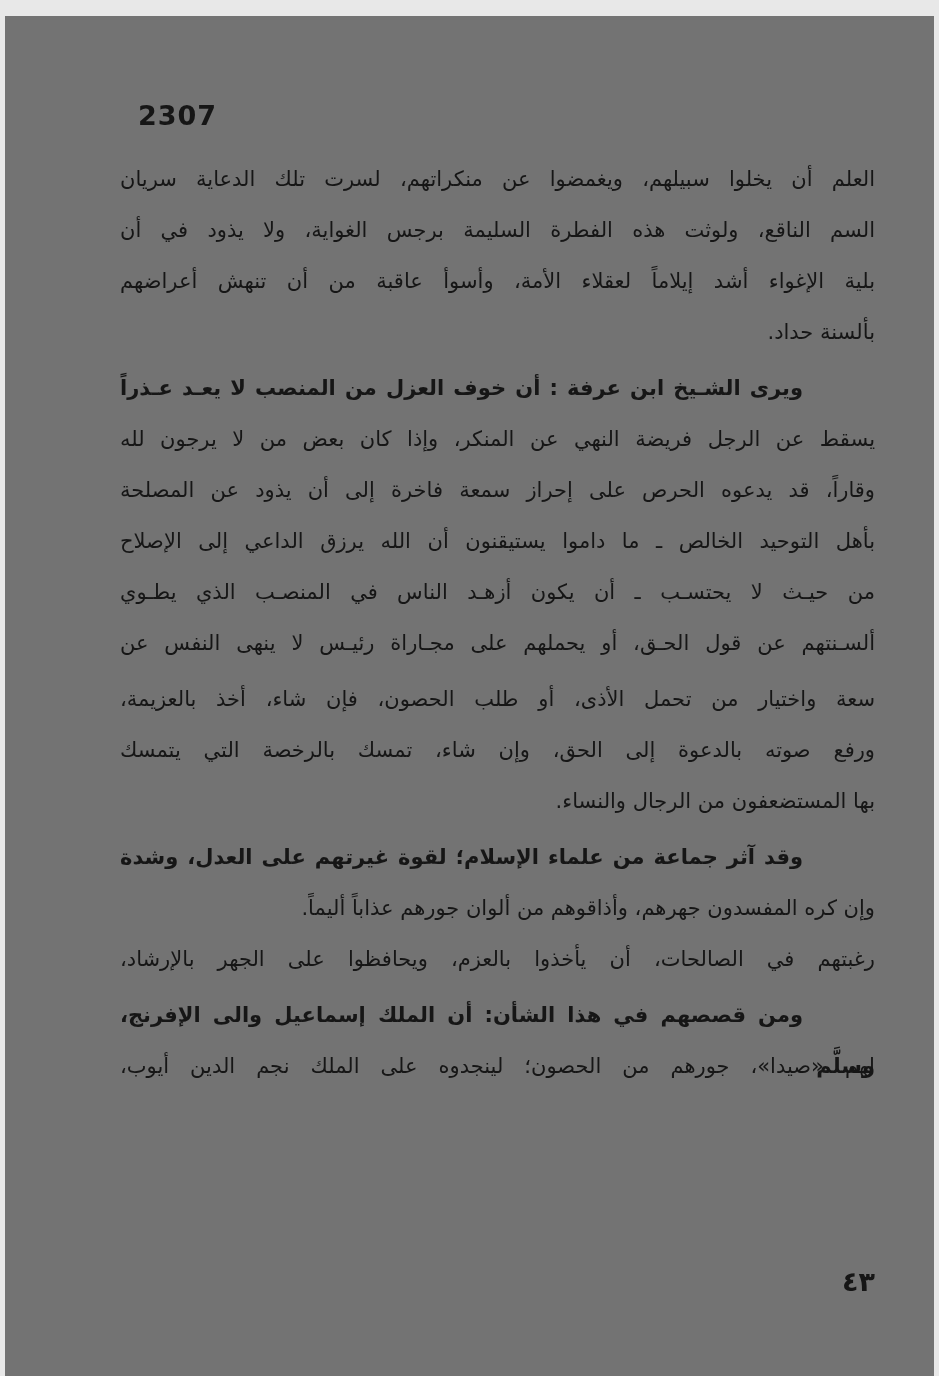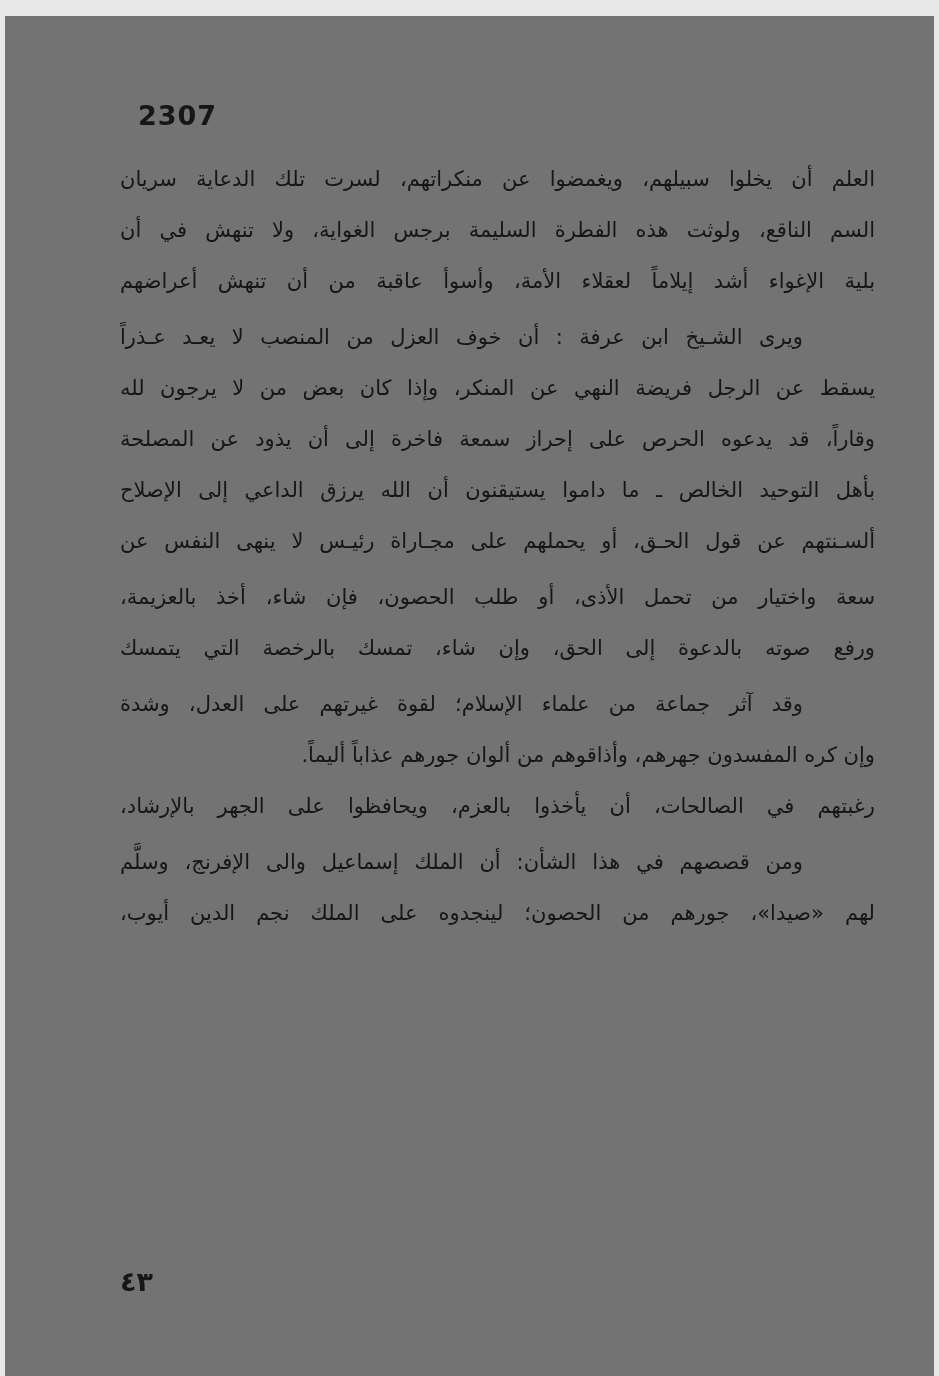--- a/index.html
+++ b/index.html
@@ -44,61 +44,65 @@
   .line {
     display: block;
     height: 51px;
     text-align: justify;
     text-align-last: justify;
     white-space: normal;
     overflow: visible;
   }
   .line.first {
     text-indent: 72px;
+    font-weight: bold;
   }
   .line.last {
     text-align-last: right;
   }
   .footer-num {
     position: absolute;
     left: 115px;
     top: 1250px;
     width: 755px;
-    text-align: left;
+    text-align: right;
     font-size: 27px;
     font-weight: bold;
     color: #161616;
   }
 </style>
 </head>
 <body>
 
 <div class="page">
 
   <div class="header-num">2307</div>
 
   <div class="text-block" dir="rtl">
 
     <p class="para">
       <span class="line">العلم أن يخلوا سبيلهم، ويغمضوا عن منكراتهم، لسرت تلك الدعاية سريان</span>
-      <span class="line">السم الناقع، ولوثت هذه الفطرة السليمة برجس الغواية، ولا تنهش في أن</span>
+      <span class="line">السم الناقع، ولوثت هذه الفطرة السليمة برجس الغواية، ولا يذود في أن</span>
       <span class="line">بلية الإغواء أشد إيلاماً لعقلاء الأمة، وأسوأ عاقبة من أن تنهش أعراضهم</span>
+      <span class="line last">بألسنة حداد.</span>
     </p>
 
     <p class="para">
       <span class="line first">ويرى الشـيخ ابن عرفة : أن خوف العزل من المنصب لا يعـد عـذراً</span>
       <span class="line">يسقط عن الرجل فريضة النهي عن المنكر، وإذا كان بعض من لا يرجون لله</span>
       <span class="line">وقاراً، قد يدعوه الحرص على إحراز سمعة فاخرة إلى أن يذود عن المصلحة</span>
       <span class="line">بأهل التوحيد الخالص ـ ما داموا يستيقنون أن الله يرزق الداعي إلى الإصلاح</span>
+      <span class="line">من حيـث لا يحتسـب ـ أن يكون أزهـد الناس في المنصـب الذي يطـوي</span>
       <span class="line">ألسـنتهم عن قول الحـق، أو يحملهم على مجـاراة رئيـس لا ينهى النفس عن</span>
     </p>
 
     <p class="para">
       <span class="line">سعة واختيار من تحمل الأذى، أو طلب الحصون، فإن شاء، أخذ بالعزيمة،</span>
       <span class="line">ورفع صوته بالدعوة إلى الحق، وإن شاء، تمسك بالرخصة التي يتمسك</span>
+      <span class="line last">بها المستضعفون من الرجال والنساء.</span>
     </p>
 
     <p class="para">
       <span class="line first">وقد آثر جماعة من علماء الإسلام؛ لقوة غيرتهم على العدل، وشدة</span>
       <span class="line last">وإن كره المفسدون جهرهم، وأذاقوهم من ألوان جورهم عذاباً أليماً.</span>
       <span class="line">رغبتهم في الصالحات، أن يأخذوا بالعزم، ويحافظوا على الجهر بالإرشاد،</span>
     </p>
 
     <p class="para">
       <span class="line first">ومن قصصهم في هذا الشأن: أن الملك إسماعيل والى الإفرنج، وسلَّم</span>

